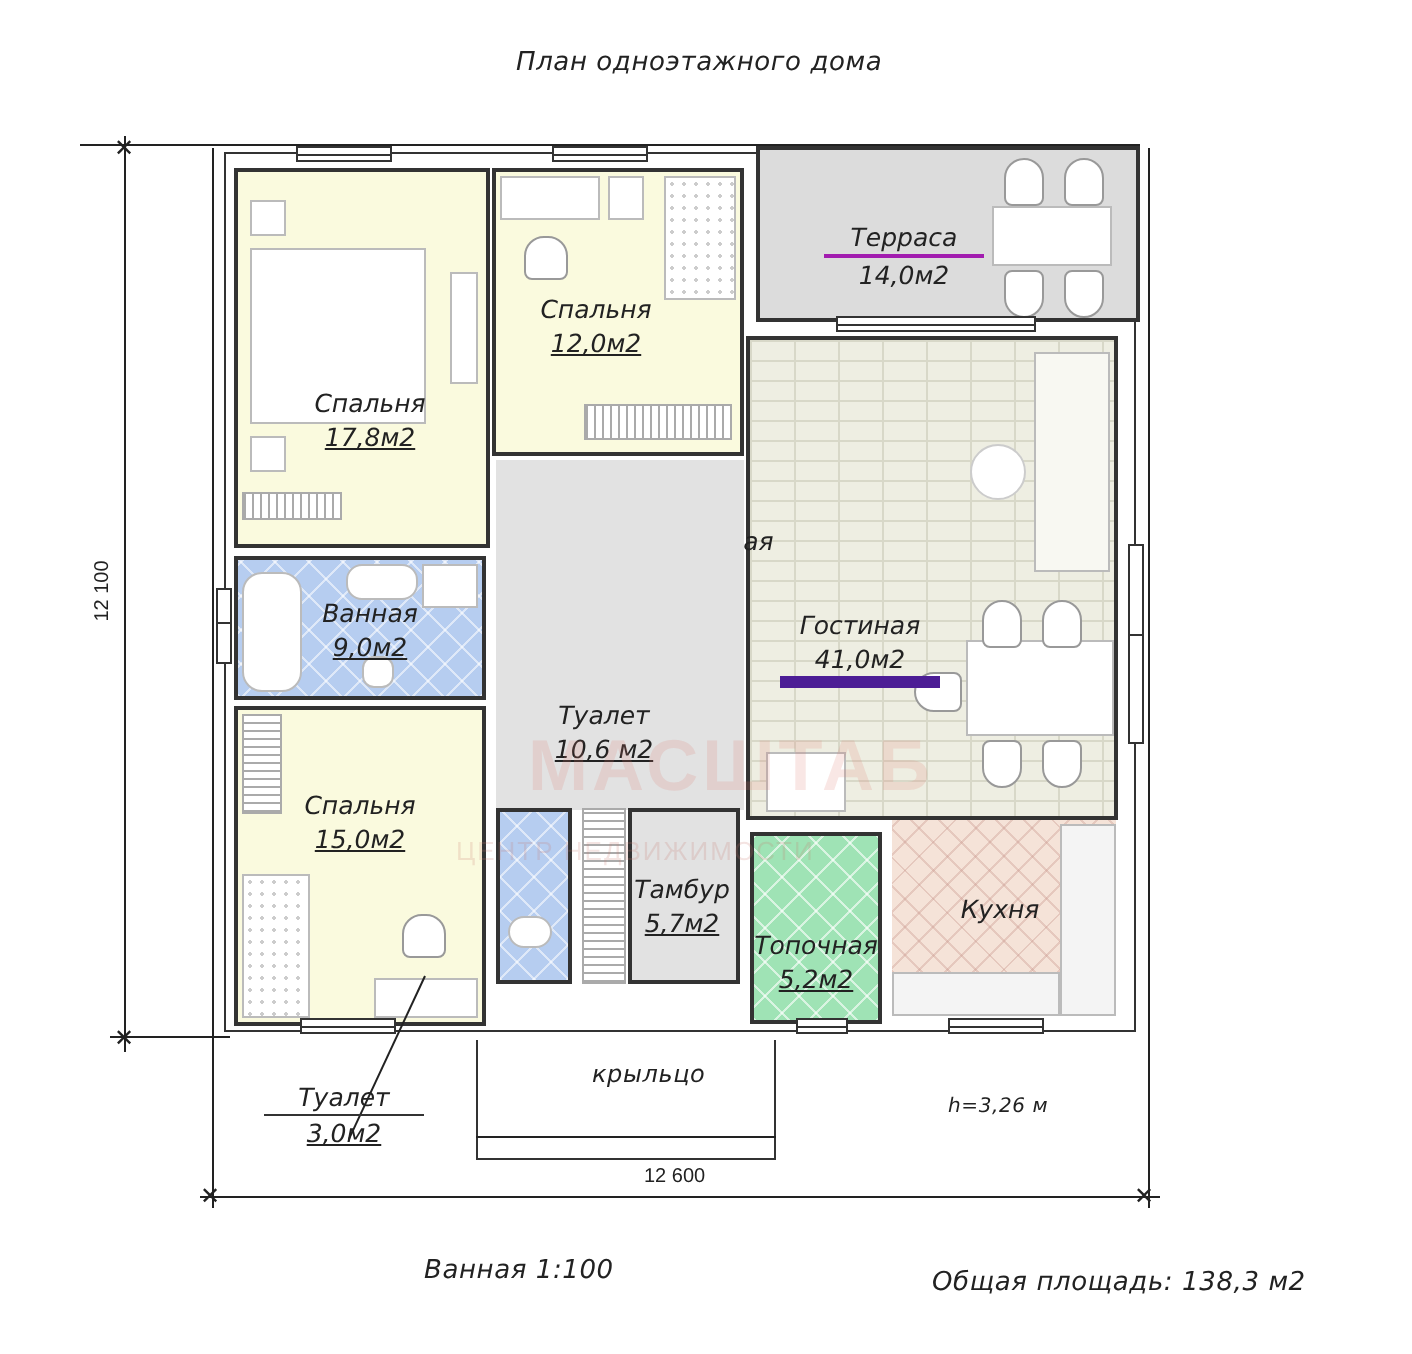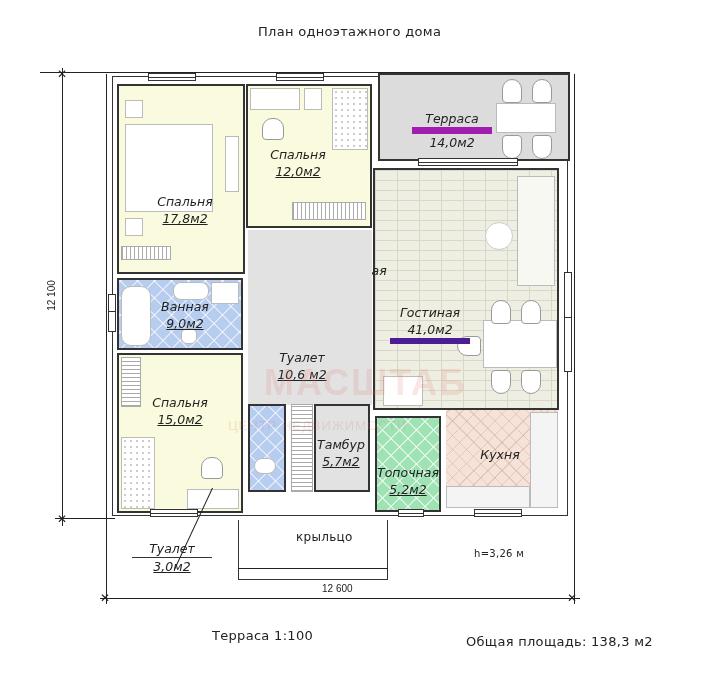--- a/index.html
+++ b/index.html
@@ -1,18 +1,18 @@
 <!DOCTYPE html>
 <html><head>
 <meta charset="utf-8">
 <style>
   html, body { margin:0; padding:0; background:#ffffff; }
   body { width:706px; height:677px; position:relative; overflow:hidden; font-family:"DejaVu Sans", sans-serif; }
   .abs { position:absolute; }
-  .txt { color:#222; font-size:13px; white-space:nowrap; letter-spacing:0.3px; }
+  .txt { font-style:italic; color:#222; font-size:13px; white-space:nowrap; letter-spacing:0.3px; }
   .lbl { position:absolute; text-align:center; font-style:italic; color:#222; font-size:12.5px; line-height:17px; }
   .lbl .area { text-decoration:underline; }
   .room { position:absolute; box-sizing:border-box; border:2px solid #333; }
   .win { position:absolute; background:#fff; border:1px solid #333; box-sizing:border-box; }
   .win::after{content:"";position:absolute;left:0;right:0;top:45%;border-top:1px solid #333;}
   .dim { position:absolute; font-size:10px; color:#222; font-family:"Liberation Sans", sans-serif; }
   .hline { position:absolute; height:1px; background:#222; }
   .vline { position:absolute; width:1px; background:#222; }
   .brick { background-color:#eeeee2;
     background-image:
@@ -84,21 +84,21 @@
   </div>
 
   <div class="room" style="left:378px;top:73px;width:192px;height:88px;background:#dcdcdc;">
     <div class="furn" style="left:116px;top:28px;width:60px;height:30px;"></div>
     <div class="chair" style="left:122px;top:4px;"></div>
     <div class="chair" style="left:152px;top:4px;"></div>
     <div class="chair" style="left:122px;top:60px;transform:rotate(180deg);"></div>
     <div class="chair" style="left:152px;top:60px;transform:rotate(180deg);"></div>
   </div>
   <div class="lbl" style="left:412px;top:110px;width:80px;">
-    <div style="border-bottom:7px solid #a21caf;">Терраса</div>
+    <div style="border-bottom:2px solid #a21caf;">Терраса</div>
       <div>14,0м2</div>
   </div>
 
   <div class="room brick" style="left:373px;top:168px;width:186px;height:242px;">
     <div class="furn" style="left:142px;top:6px;width:38px;height:110px;background:#f8f8f2;"></div>
     <div class="abs" style="left:110px;top:52px;width:26px;height:26px;border-radius:50%;background:#fff;border:1px solid #ccc;"></div>
     <div class="furn" style="left:108px;top:150px;width:74px;height:48px;"></div>
     <div class="chair" style="left:116px;top:130px;"></div>
     <div class="chair" style="left:146px;top:130px;"></div>
     <div class="chair" style="left:116px;top:200px;transform:rotate(180deg);"></div>
@@ -188,14 +188,14 @@
     <div style="border-bottom:1px solid #333;">Туалет</div>
       <div class="area">3,0м2</div>
   </div>
 
   <div class="abs txt" style="left:474px;top:548px;font-size:10px;">h=3,26 м</div>
 
   <div class="watermark" style="left:222px;top:362px;">МАСШТАБ</div>
   <div class="watermark2" style="left:228px;top:418px;">ЦЕНТР НЕДВИЖИМОСТИ</div>
 </div>
 
-<div class="abs txt" style="left:212px;top:628px;font-size:13px;">Терраса 1:100</div>
+<div class="abs txt" style="left:212px;top:628px;font-size:13px;">Ванная 1:100</div>
 <div class="abs txt" style="left:466px;top:634px;font-size:13px;">Общая площадь:  138,3  м2</div>
 
 </body></html>

